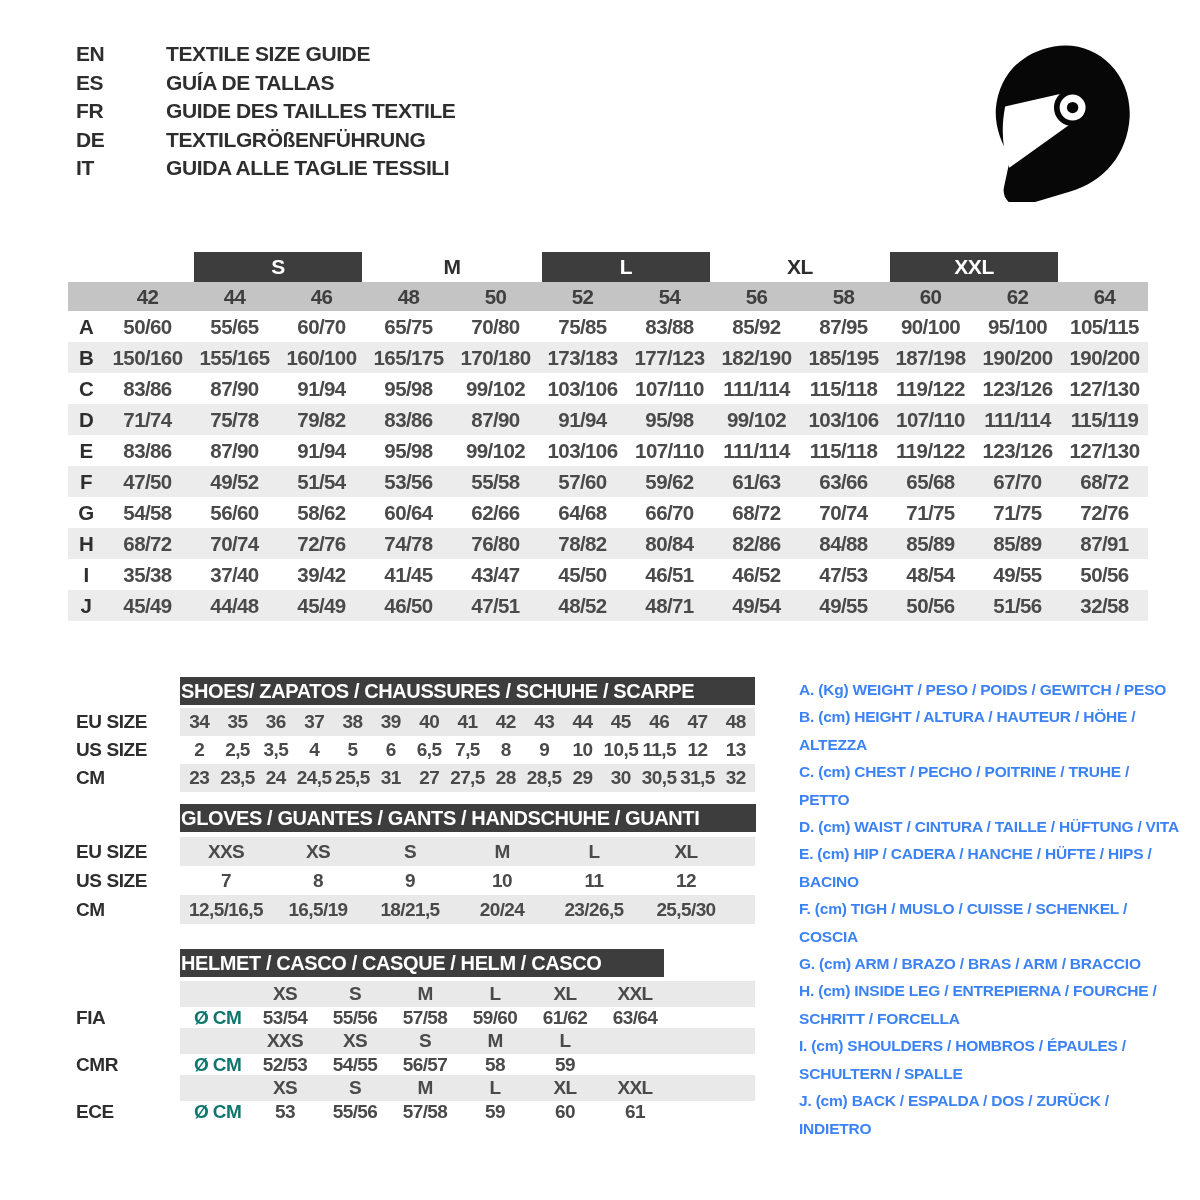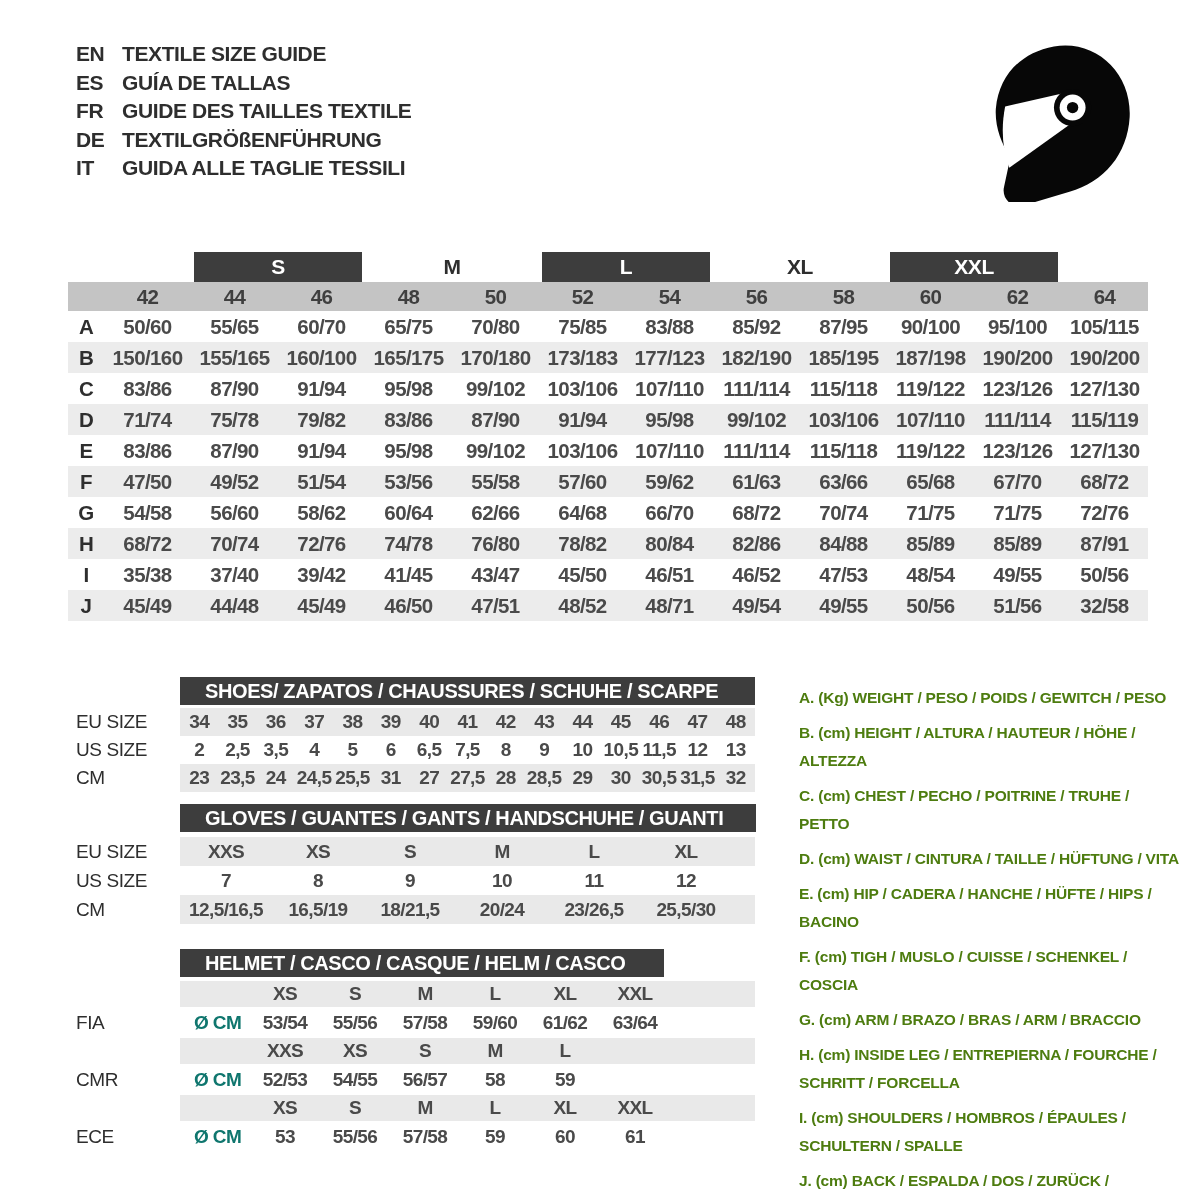--- a/index.html
+++ b/index.html
@@ -1,21 +1,21 @@
 <!DOCTYPE html>
 <html><head>
 <meta charset="utf-8">
 <style>
   html,body{margin:0;padding:0;background:#fff;}
   .page{position:relative;width:1200px;height:1200px;background:#fff;overflow:hidden;
         font-family:"Liberation Sans",sans-serif;color:#3a3a3a;}
 
   
   .lang-list{position:absolute;left:76px;top:40px;}
-  .lang-row{display:flex;font-weight:bold;font-size:21px;line-height:28.5px;letter-spacing:-0.4px;color:#2e2e2e;}
+  .lang-row{display:flex;font-weight:bold;font-size:21px;line-height:28.5px;letter-spacing:-0.4px;color:#2e2e2e;gap:44px;}
   .lang-code{width:46px;flex:none;}
 
   
   .helmet{position:absolute;left:972px;top:36px;width:168px;height:166px;}
 
   
   .main-table{position:absolute;left:68px;top:252px;width:1080px;}
   .mt-row{display:grid;grid-template-columns:36px repeat(12,1fr);}
   .mt-groups{height:30px;}
   .group-cell{display:flex;align-items:center;justify-content:center;
@@ -25,25 +25,25 @@
   .mt-data{height:31px;}
   .mt-data.stripe{background:#ececec;}
   .mt-cell{display:flex;align-items:center;justify-content:center;white-space:nowrap;
            font-size:20.5px;font-weight:bold;color:#4a4a4a;letter-spacing:-0.6px;}
   .mt-cell.letter{color:#2e2e2e;}
   .mt-nums .mt-cell{color:#3f3f3f;}
 
   
   .sub-table{position:absolute;left:76px;}
   .bar{background:#3d3d3d;color:#fff;font-weight:bold;font-size:20px;letter-spacing:-0.4px;
-       display:flex;align-items:center;padding-left:25px;height:28px;box-sizing:border-box;
+       display:flex;align-items:center;padding-left:1px;height:28px;box-sizing:border-box;
        margin-left:104px;}
   .srow{display:flex;align-items:stretch;}
   .srow-label{width:104px;flex:none;display:flex;align-items:center;
-              font-weight:normal;font-size:19px;color:#2e2e2e;letter-spacing:-0.4px;}
+              font-weight:bold;font-size:19px;color:#2e2e2e;letter-spacing:-0.4px;}
   .band{flex:1;display:grid;}
   .band.gray{background:#e9e9e9;}
   .scell{display:flex;align-items:center;justify-content:center;white-space:nowrap;
          font-weight:bold;font-size:19px;color:#4a4a4a;letter-spacing:-0.6px;}
   .scell.unit{justify-content:flex-start;padding-left:14px;color:#0f766e;}
 
   #shoes-table{top:677px;width:679px;}
   #shoes-table .bar{width:575px;}
   .shoes-grid{grid-template-columns:repeat(15,1fr);}
   #shoes-table .srow{height:28px;}
@@ -52,27 +52,27 @@
   #gloves-table{top:804px;width:679px;}
   #gloves-table .bar{width:576px;}
   .gloves-grid{grid-template-columns:repeat(6,92px) 1fr;}
   #gloves-table .srow{height:29px;}
   #gloves-table .gap{height:5px;}
 
   #helmet-table{top:949px;width:679px;}
   #helmet-table .bar{width:484px;}
   .helmet-grid{grid-template-columns:70px repeat(6,70px) 1fr;}
   #helmet-table .srow.sizes{height:26px;}
-  #helmet-table .srow.vals{height:31px;}
+  #helmet-table .srow.vals{height:21px;}
   #helmet-table .gap{height:4px;}
 
   
   .legend{position:absolute;left:799px;top:676px;width:380px;}
   .legend-item{font-weight:bold;font-size:15.5px;line-height:27.4px;
-               letter-spacing:-0.2px;color:#4d7c0f;margin-top:8px;}
+               letter-spacing:-0.2px;color:#3b82f6;}
 </style>
 </head>
 <body>
 
 <div class="page">
 
   <div class="lang-list">
       <div class="lang-row">
         <span class="lang-code">EN</span>
         <span class="lang-title">TEXTILE SIZE GUIDE</span>

